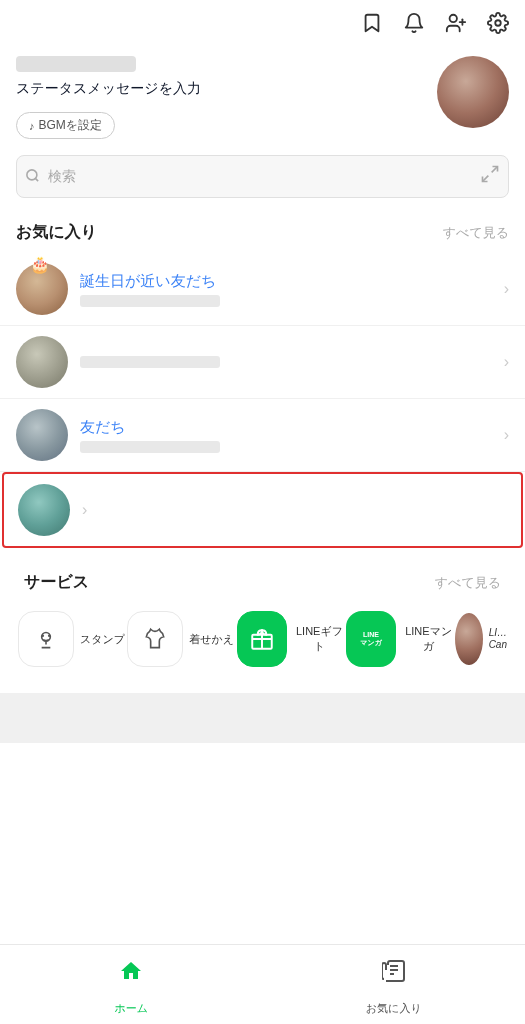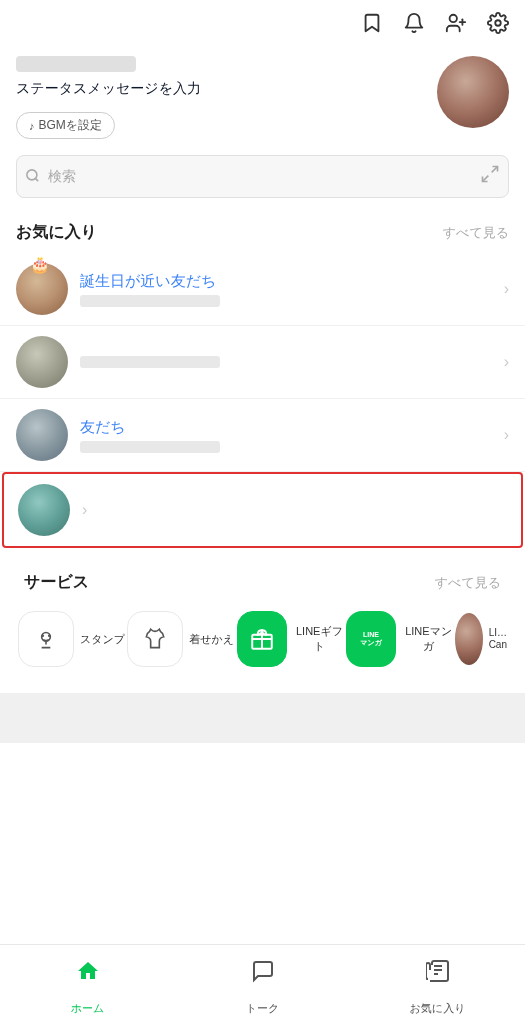--- a/index.html
+++ b/index.html
@@ -444,46 +444,38 @@
 
     <div class="service-item">
       <div class="manga-icon">
         <div class="manga-text">LINE<br>マンガ</div>
       </div>
       <span class="service-label">LINEマンガ</span>
     </div>
 
     <div class="service-item partial">
       <div class="partial-avatar"></div>
-      <span class="service-label" style="font-size:10px;line-height:1.2;">LI…<br>Can</span>
+      <span class="service-label" style="font-size:10px;line-height:1.2;font-style:italic;">LI…<br>Can</span>
     </div>
   </div>
 </div>
 
 <div class="gray-bar"></div>
 
 <div class="bottom-nav">
 
   <div class="nav-item">
     <span class="nav-icon active">
       <svg width="24" height="24" viewBox="0 0 24 24" fill="#06C755">
         <path d="M10 20v-6h4v6h5v-8h3L12 3 2 12h3v8z"></path>
       </svg>
     </span>
     <span class="nav-label active">ホーム</span>
   </div>
 
-  <div class="nav-item">
-    <span class="nav-icon">
-      <svg width="24" height="24" viewBox="0 0 24 24" fill="none" stroke="#555" stroke-width="2">
-        <path d="M21 15a2 2 0 0 1-2 2H7l-4 4V5a2 2 0 0 1 2-2h14a2 2 0 0 1 2 2z"></path>
-      </svg>
-    </span>
-    <span class="nav-label">トーク</span>
-  </div>
 
 
   <div class="nav-item">
     <span class="nav-icon">
       <svg width="24" height="24" viewBox="0 0 24 24" fill="none" stroke="#555" stroke-width="2">
         <path d="M4 22h16a2 2 0 0 0 2-2V4a2 2 0 0 0-2-2H8a2 2 0 0 0-2 2v2"></path>
         <path d="M4 11V6a2 2 0 0 0-4 0v12a2 2 0 0 0 2 2"></path>
         <line x1="8" y1="7" x2="16" y2="7"></line>
         <line x1="8" y1="11" x2="16" y2="11"></line>
         <line x1="8" y1="15" x2="12" y2="15"></line>

